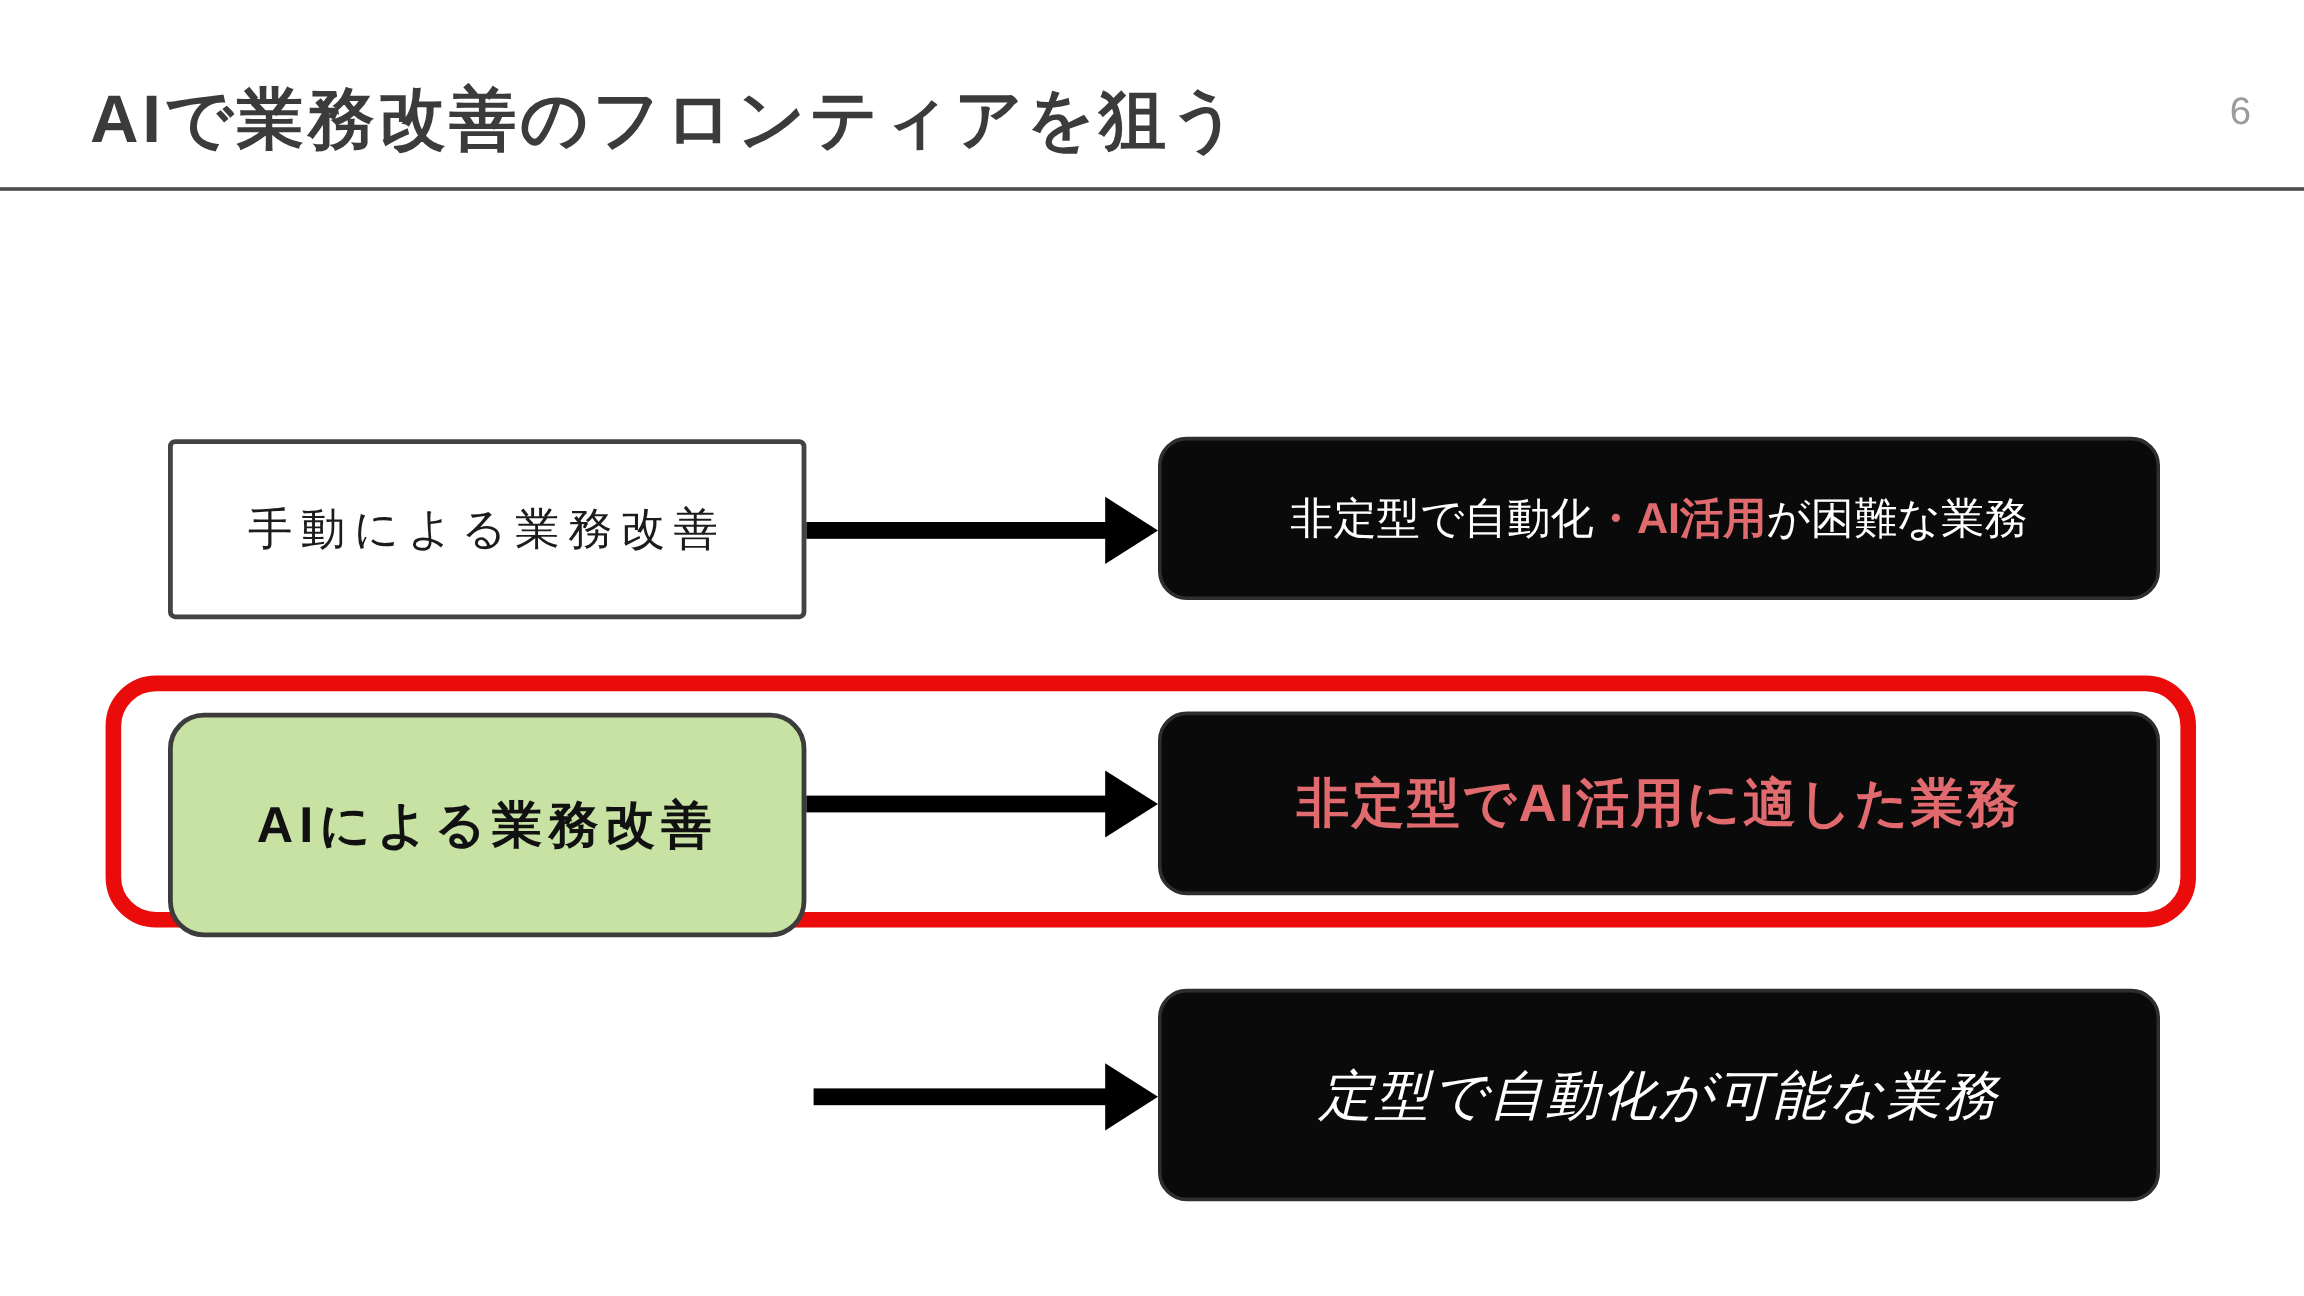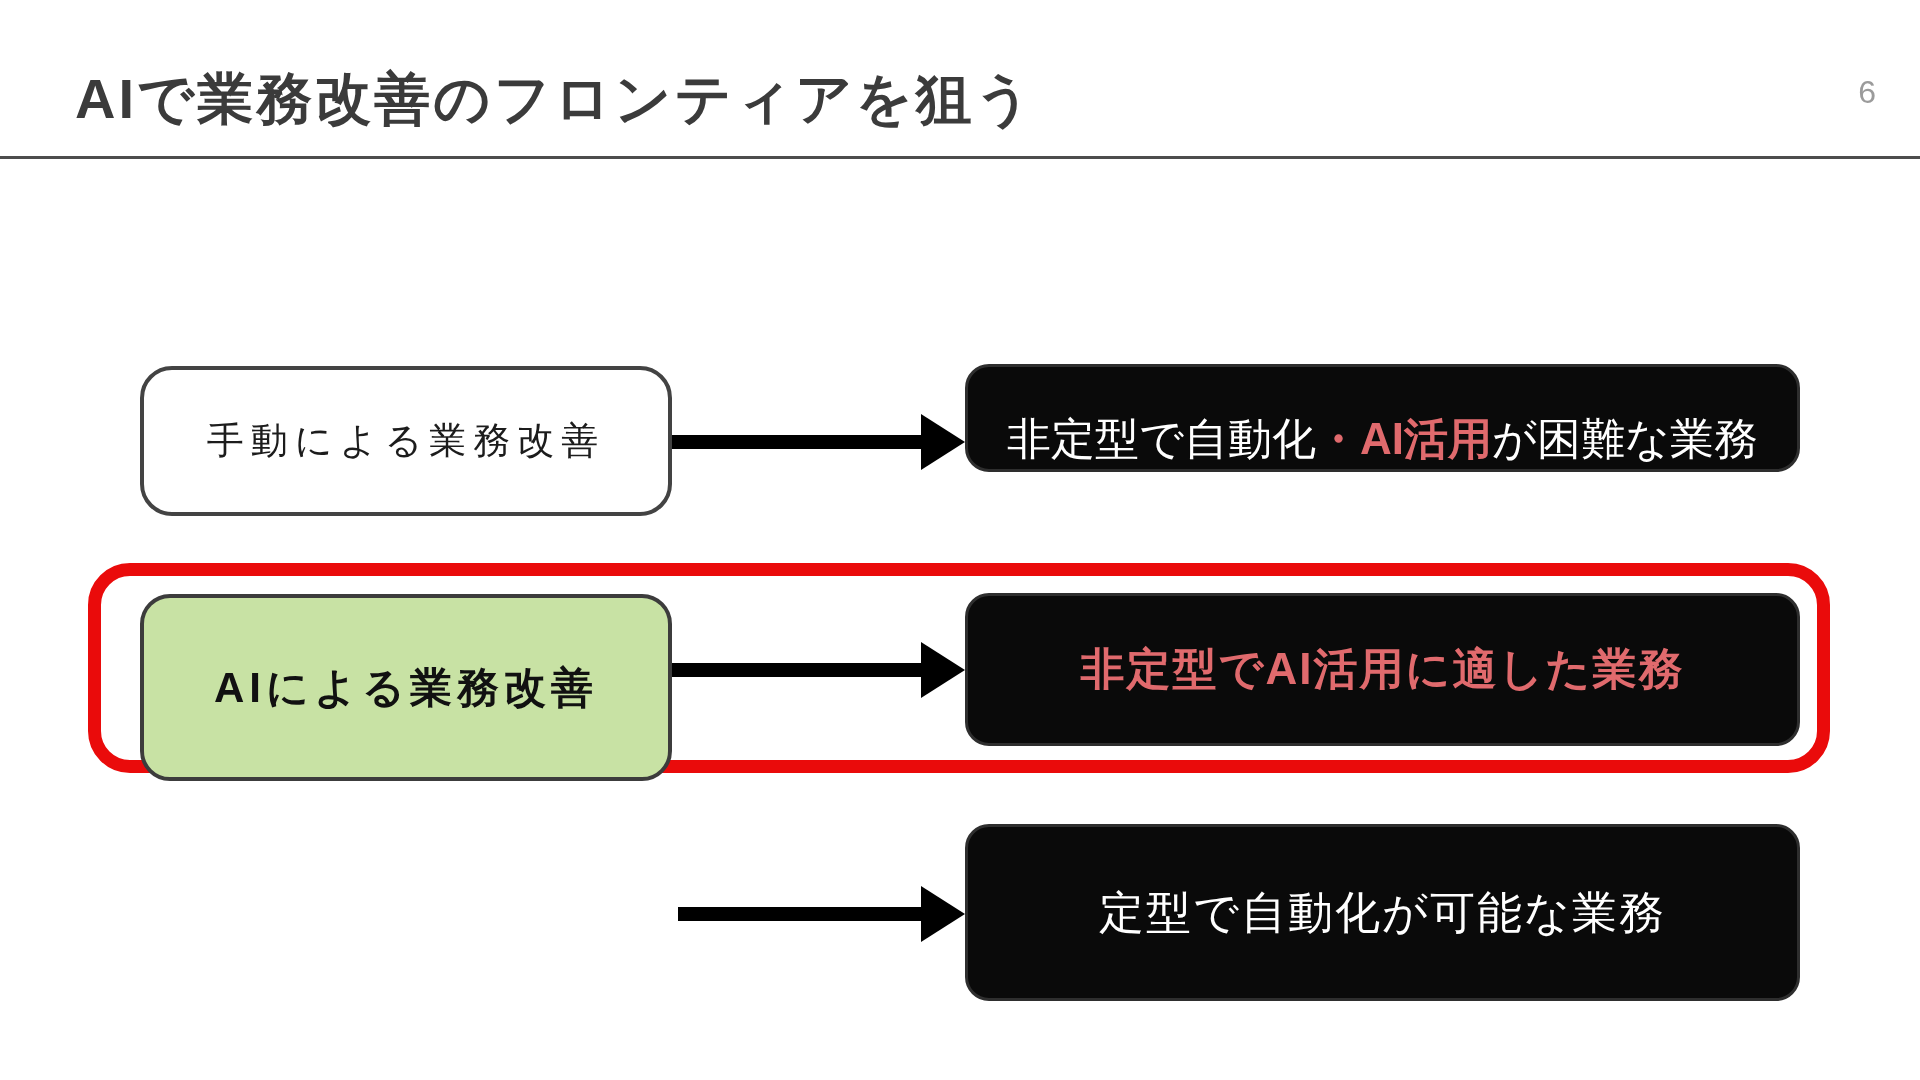--- a/index.html
+++ b/index.html
@@ -17,21 +17,21 @@
   }
   .header-rule{
     position:absolute;left:0;top:120px;width:1920px;height:3px;background:#4d4d4d;
   }
   .box{
     position:absolute;box-sizing:border-box;
     display:flex;align-items:center;justify-content:center;
     white-space:nowrap;text-align:center;
   }
   .white-box{
-    background:#ffffff;border:4px solid #434343;border-radius:32px;color:#1c1c1c;
+    background:#ffffff;border:4px solid #434343;border-radius:6px;color:#1c1c1c;
   }
   .green-box{
     background:#c8e2a4;border:4px solid #3c3c3c;border-radius:30px;
     color:#111111;font-weight:bold;
   }
   .black-box{
     background:#0a0a0a;border:3px solid #2e2e2e;border-radius:24px;
   }
   .seg-white{color:#ffffff;}
   .seg-red{color:#e06a6d;font-weight:bold;}
@@ -46,27 +46,27 @@
   }
   .arrow .head{
     position:absolute;right:0;top:50%;transform:translateY(-50%);
     width:0;height:0;
     border-top:28px solid transparent;border-bottom:28px solid transparent;
     border-left:44px solid #000000;
   }
   
   .r1-left {left:140px;top:330px;width:532px;height:150px;font-size:37px;letter-spacing:7px;}
   .r1-arrow{left:672px;top:378px;width:293px;}
-  .r1-right{left:965px;top:328px;width:835px;height:108px;font-size:44px;align-items:flex-end;}
+  .r1-right{left:965px;top:328px;width:835px;height:136px;font-size:36px;}
   .r2-left {left:140px;top:558px;width:532px;height:187px;font-size:42px;letter-spacing:5px;}
   .r2-arrow{left:672px;top:606px;width:293px;}
   .r2-right{left:965px;top:557px;width:835px;height:153px;font-size:44px;letter-spacing:2px;}
   .r3-left {left:140px;top:790px;width:538px;height:175px;font-size:41px;letter-spacing:3px;}
   .r3-arrow{left:678px;top:850px;width:287px;}
-  .r3-right{left:965px;top:788px;width:835px;height:177px;font-size:45px;letter-spacing:2px;}
+  .r3-right{left:965px;top:788px;width:835px;height:177px;font-size:45px;letter-spacing:2px;font-style:italic;}
 </style>
 </head>
 <body>
 
 <div class="slide">
 
   <div class="slide-title">AIで業務改善のフロンティアを狙う</div>
   <div class="page-number">6</div>
   <div class="header-rule"></div>
 

